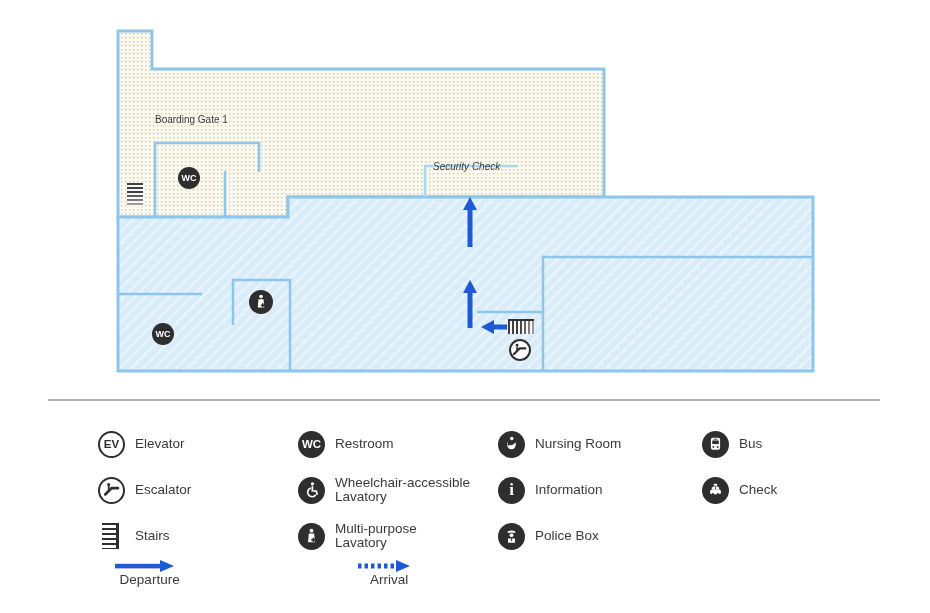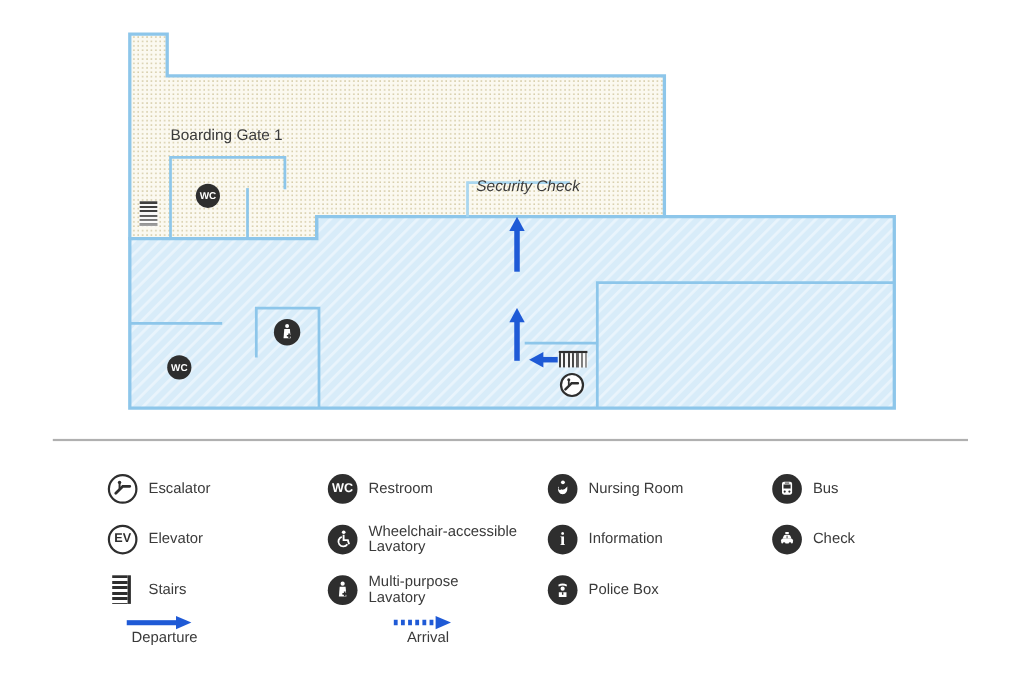--- a/index.html
+++ b/index.html
@@ -1,21 +1,21 @@
 <!DOCTYPE html>
 <html><head>
 <meta charset="utf-8">
 <style>
   html,body{margin:0;padding:0;background:#fff;}
   .stage{position:relative;width:930px;height:613px;background:#fff;overflow:hidden;
          font-family:"Liberation Sans", sans-serif;}
   
   .map{position:absolute;left:0;top:0;width:930px;height:400px;}
   .map svg.floor{position:absolute;left:0;top:0;}
-  .map-label{position:absolute;color:#3b3b3b;font-size:14px;white-space:nowrap;}
+  .map-label{position:absolute;color:#3b3b3b;font-size:10px;white-space:nowrap;}
   .lbl-boarding{left:155px;top:114px;}
   .lbl-security{left:433px;top:161px;font-style:italic;}
   
   .cicon{position:absolute;border-radius:50%;background:#2e2e2e;color:#fff;
          display:flex;align-items:center;justify-content:center;box-sizing:border-box;}
   .cicon.outline{background:#fff;border:2.5px solid #2e2e2e;color:#2e2e2e;}
   .map .cicon{width:22px;height:22px;font-size:9px;font-weight:bold;}
   .map .cicon.sz24{width:24px;height:24px;}
   .map .wc-boarding{left:178px;top:167px;}
   .map .wc-arrival{left:152px;top:323px;}
@@ -118,33 +118,33 @@
         <path d="M7.6 7.4 L7.6 12.2" stroke="#2e2e2e" stroke-width="2.4" stroke-linecap="round"></path>
       </svg>
     </div>
   </div>
 
   <div class="divider"></div>
 
   <div class="lcol c1">
     <div class="litem">
       <span class="lic legend-circle outline">
+        <span>EV</span>
+      </span>
+      <span class="ltext">Elevator</span>
+    </div>
+    <div class="litem">
+      <span class="lic legend-circle outline">
         <svg width="18" height="18" viewBox="0 0 24 24">
           <path d="M3 18 L11.5 9.5 L20 9.5" fill="none" stroke="#2e2e2e" stroke-width="3.4" stroke-linecap="round"></path>
           <circle cx="7.6" cy="4.8" r="2.1" fill="#2e2e2e"></circle>
           <path d="M7.6 7.4 L7.6 12.2" stroke="#2e2e2e" stroke-width="2.4" stroke-linecap="round"></path>
         </svg>
       </span>
       <span class="ltext">Escalator</span>
-    </div>
-    <div class="litem">
-      <span class="lic legend-circle outline">
-        <span>EV</span>
-      </span>
-      <span class="ltext">Elevator</span>
     </div>
     <div class="litem">
       <span class="lic legend-stairs"></span>
       <span class="ltext" style="margin-left:16px">Stairs</span>
     </div>
     <div class="litem arrow-row">
       <svg class="lic" width="60" height="14">
         <rect x="0" y="4.8" width="46" height="4.6" fill="#1f5ad6"></rect>
         <polygon points="59,7 45,1 45,13" fill="#1f5ad6"></polygon>
       </svg>

